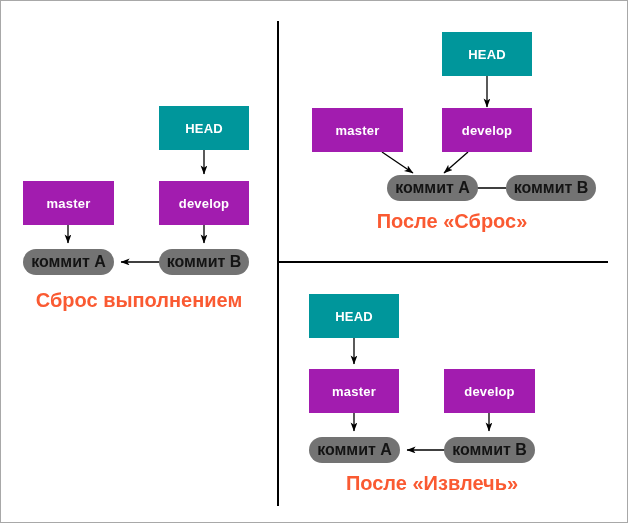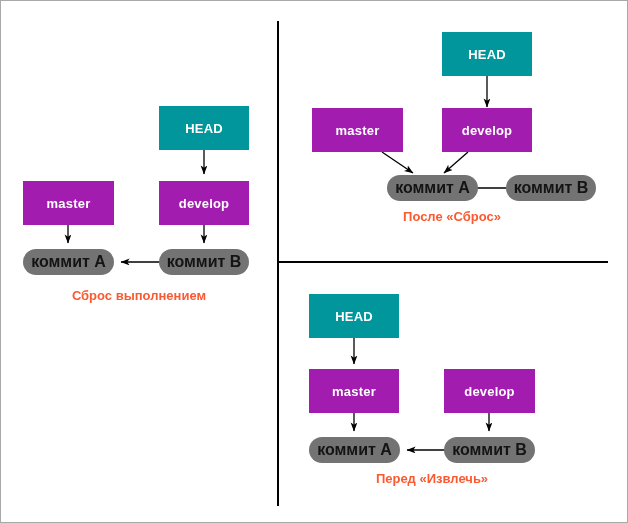--- a/index.html
+++ b/index.html
@@ -38,21 +38,21 @@
     border-radius:13px;
     box-sizing:border-box;
     line-height:1;
     white-space:nowrap;
   }
   
   .caption{
     position:absolute;
     color:#fa5a32;
     font-weight:bold;
-    font-size:13px;
+    font-size:20px;
     text-align:center;
     line-height:1.35;
   }
   
   .divider{position:absolute;background:#000000;}
   
   svg.arrows{
     position:absolute;left:0;top:0;
     width:628px;height:523px;
     pointer-events:none;
@@ -154,17 +154,17 @@
 
     <div class="node branch" style="left:32px;top:108px;width:90px;height:44px;">master</div>
 
     <div class="node branch" style="left:167px;top:108px;width:91px;height:44px;">develop</div>
 
     <div class="commit" style="left:32px;top:176px;width:91px;height:26px;">коммит А</div>
 
     <div class="commit" style="left:167px;top:176px;width:91px;height:26px;">коммит В</div>
 
     <div class="caption" style="left:25px;top:209px;width:260px;">
-      <div>Перед «Извлечь»</div>
+      <div>После «Извлечь»</div>
     </div>
   </div>
 
 </div>
 
 </body></html>

